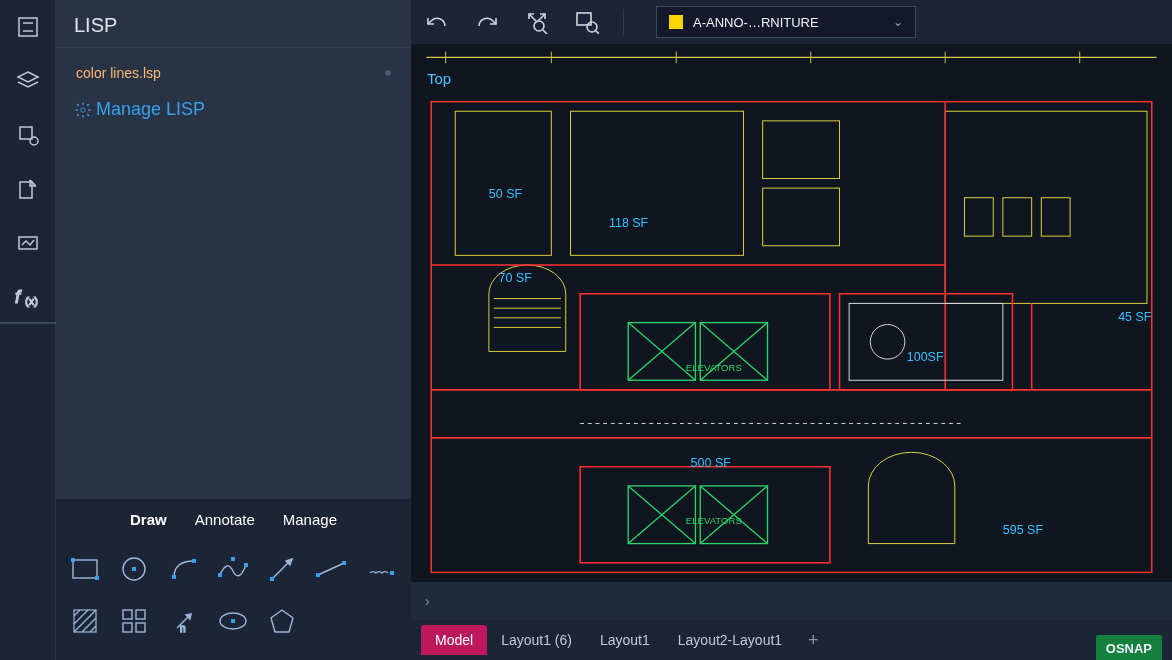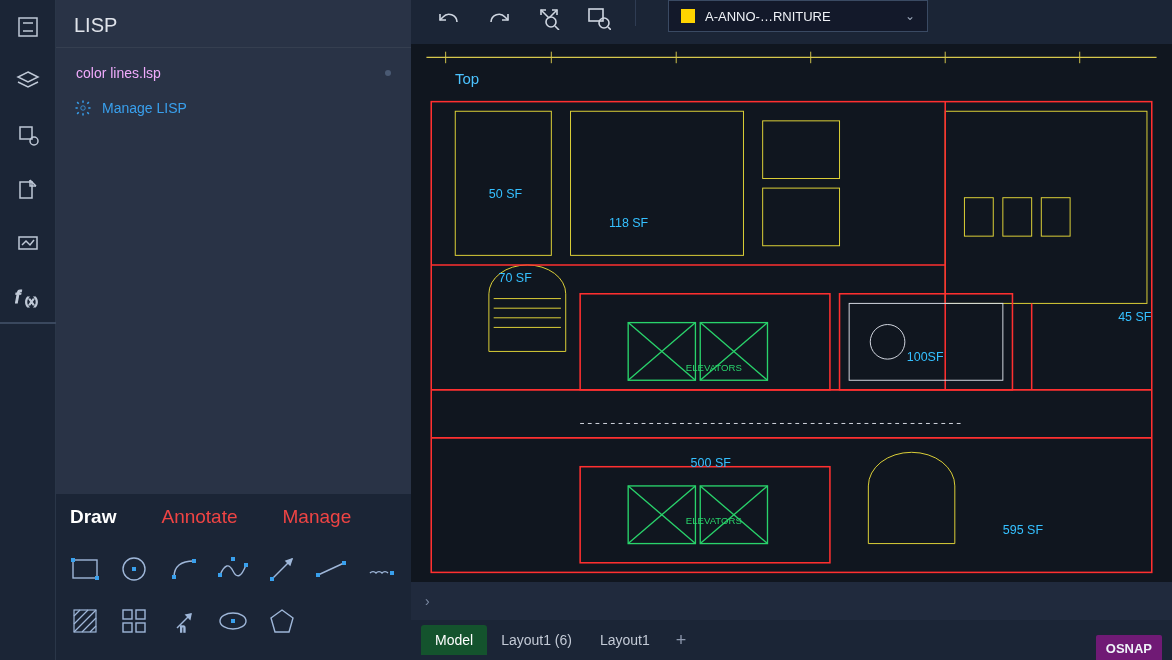--- a/index.html
+++ b/index.html
@@ -10,63 +10,63 @@
 
 .rail { width:56px; background:#1b2536; display:flex; flex-direction:column; align-items:center; padding-top:14px; gap:28px; border-right:1px solid #2a3648; }
 .rail-item { width:26px; height:26px; display:flex; align-items:center; justify-content:center; cursor:pointer; position:relative;}
 .rail-item svg { stroke:#bfc8d6; }
 .rail-item.active::after { content:""; position:absolute; bottom:-14px; height:2px; width:56px; left:-15px; background:#3a485e;}
 
 
 .panel { width:355px; background:#293346; display:flex; flex-direction:column; }
 .panel-title { font-size:20px; padding:14px 18px 10px; color:#dfe3ea; border-bottom:1px solid rgba(255,255,255,.06);}
 .lisp-list { flex:1; padding:8px 0 0; }
-.lisp-row { display:flex; align-items:center; padding:9px 20px; font-size:14px; color:#f0abfc; cursor:pointer; justify-content:space-between;}
+.lisp-row { display:flex; align-items:center; padding:9px 20px; font-size:14px; color:#fdba74; cursor:pointer; justify-content:space-between;}
 .dot { width:6px; height:6px; border-radius:50%; background:#4a5a73; }
-.manage { display:flex; align-items:center; gap:10px; padding:9px 18px; font-size:14px; color:#39a0ed; cursor:pointer;}
+.manage { display:flex; align-items:center; gap:4px; padding:9px 18px; font-size:18px; color:#39a0ed; cursor:pointer;}
 .manage svg { stroke:#39a0ed; fill:#39a0ed; }
 
 
 .palette { background:#1b2536; }
-.tab-row { display:flex; gap:45px; padding:12px 14px 10px; font-size:19px; }
-.tab-row .tab { color:#ef4444; cursor:pointer; }
+.tab-row { display:flex; gap:28px; padding:12px 14px 10px; font-size:15px;justify-content:center; }
+.tab-row .tab { color:#ffffff; cursor:pointer; }
 .tab-row .tab.active { color:#fff; font-weight:600; }
 .tool-grid { display:grid; grid-template-columns:repeat(7,1fr); gap:22px 18px; padding:16px 14px 24px; }
 .tool { width:30px; height:30px; display:flex; align-items:center; justify-content:center; cursor:pointer;}
 .tool svg { stroke:#9fb7d9; }
 
 
 .workspace { flex:1; display:flex; flex-direction:column; background:#0f1623; }
-.topbar { height:44px; display:flex; align-items:flex-start; padding:0 20px; gap:14px; background:#1b2536; }
+.topbar { height:44px; display:flex; align-items:center; padding:0 8px; gap:14px; background:#1b2536; }
 .tb-btn { width:36px; height:36px; display:flex; align-items:center; justify-content:center; cursor:pointer; }
 .tb-btn svg { stroke:#cfd6e1;}
 .layer-select { margin-left:14px; background:#13192a; border:1px solid #3a4a63; height:32px; display:flex; align-items:center; padding:0 12px; gap:10px; width:260px; cursor:pointer; }
 .swatch { width:14px; height:14px; background:#ffd400; }
 .layer-select span.lbl { flex:1; font-size:13px; color:#f0f3f8; overflow:hidden; text-overflow:ellipsis; white-space:nowrap;}
 .chev { color:#9aa6b8; font-size:12px;}
 
 
 .canvas-wrap { flex:1; position:relative; background:#10161f; overflow:hidden;}
-.view-label { position:absolute; top:26px; left:44px; color:#4cc3ff; font-size:15px; z-index:5;}
+.view-label { position:absolute; top:26px; left:16px; color:#4cc3ff; font-size:15px; z-index:5;}
 .canvas-wrap svg.plan { position:absolute; top:0; left:0; width:100%; height:100%; }
 .roomlabel { font:13px Arial; fill:#35c0ff; }
 .greenlabel { font:10px Arial; fill:#29d36b; }
 
 
 .cmdbar { height:38px; background:#202a3d; display:flex; align-items:center; padding:0 14px; gap:8px; }
 .cmdbar .caret { color:#7c8aa3; font-size:14px;}
 .cmd-input { flex:1; background:transparent; border:none; color:#cfd6e1; font-size:14px; outline:none;}
 .cmd-input::placeholder { color:#6a7892; }
 
 
 .layout-row { height:40px; background:#1b2536; display:flex; align-items:center; padding:0 10px; gap:0; }
 .ltab { padding:7px 14px; font-size:14px; color:#c3cad6; cursor:pointer; border-radius:3px 3px 0 0;}
-.ltab.active { background:#14532d; color:#fff; }
+.ltab.active { background:#be185d; color:#fff; }
 .ltab.plus { font-size:18px; color:#8d98ad; padding:0 12px;}
-.osnap { margin-left:auto; background:#701a75; color:#eef2f8; font-size:13px; padding:6px 10px; font-weight:600; border-radius:2px; cursor:pointer;margin-top:16px;}
+.osnap { margin-left:auto; background:#15803d; color:#eef2f8; font-size:13px; padding:6px 10px; font-weight:600; border-radius:2px; cursor:pointer;margin-top:16px;}
 </style>
 </head>
 <body>
 
 <div class="root">
 
   <div class="rail">
     <div class="rail-item">
         <svg width="24" height="24" fill="none" stroke-width="1.5">
           <rect x="3" y="3" width="18" height="18"></rect>
@@ -331,18 +331,19 @@
     </div>
 
     <div class="cmdbar">
       <span class="caret">›</span>
     </div>
 
     <div class="layout-row">
       <div class="ltab active">Model</div>
       <div class="ltab">Layout1 (6)</div>
       <div class="ltab">Layout1</div>
+      <div class="ltab">Layout2-Layout1</div>
       <div class="ltab plus">+</div>
       <div class="osnap">OSNAP</div>
     </div>
   </div>
 
 </div>
 
 </body></html>

